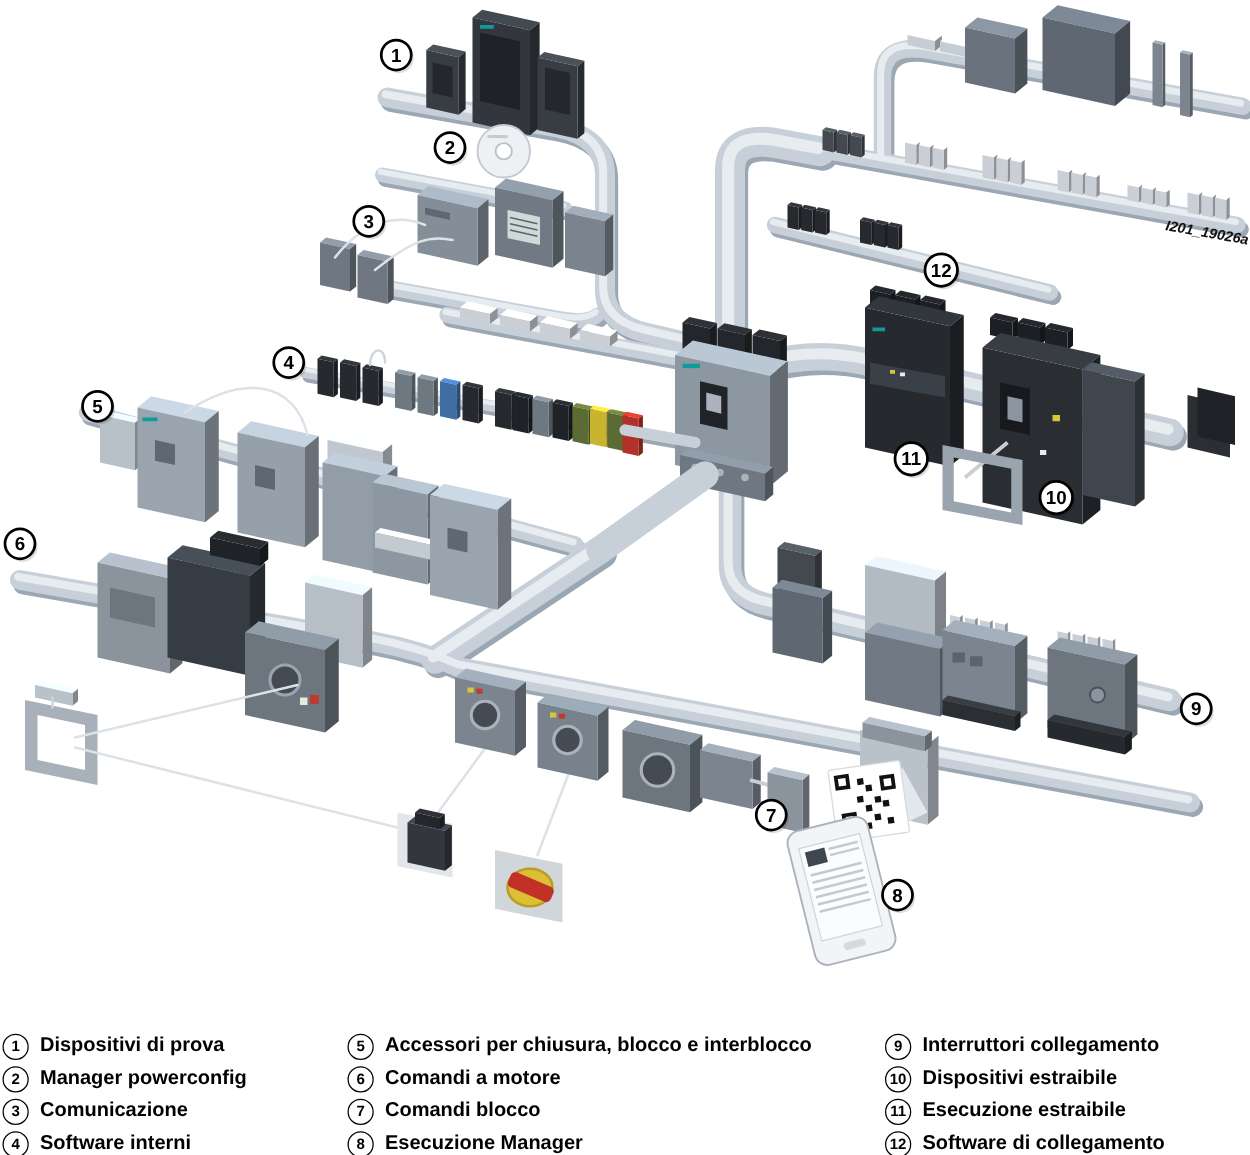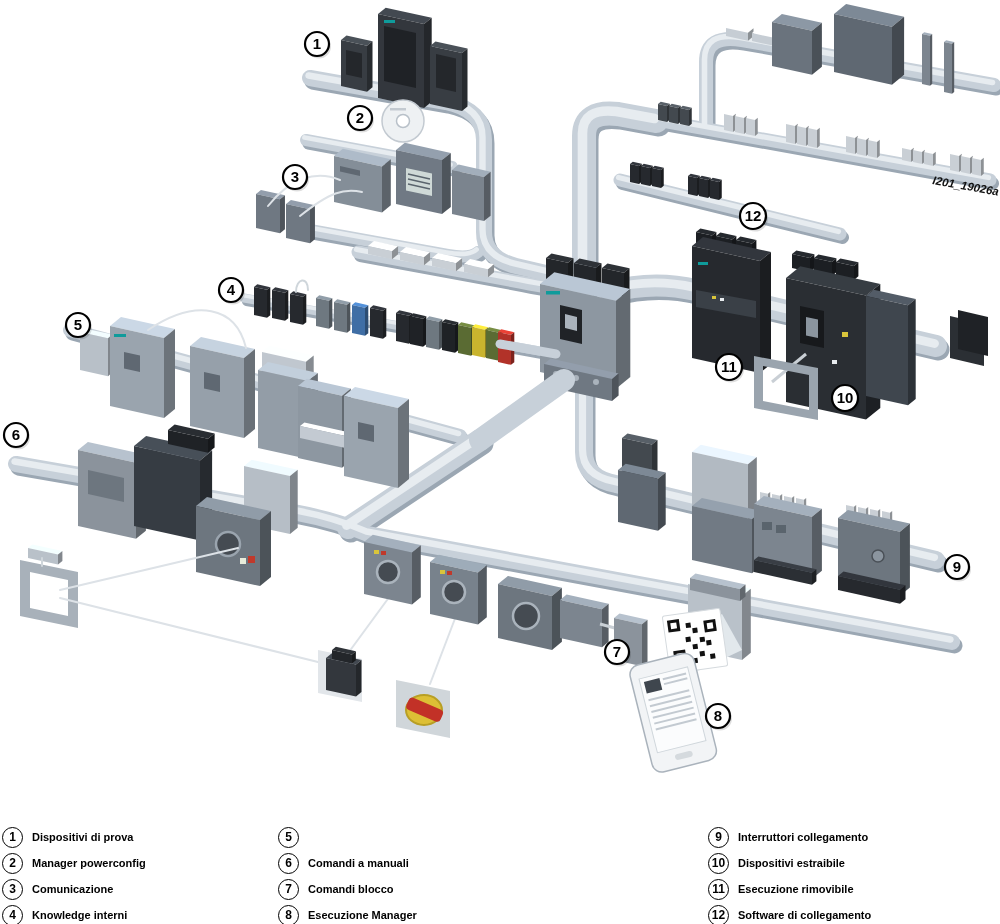--- a/index.html
+++ b/index.html
@@ -12,21 +12,21 @@
   .callout circle.co{fill:#fff;stroke:#000;stroke-width:2.2;}
   .callout circle.co-sh{fill:rgba(0,0,0,0.13);stroke:none;}
   .callout text{font:bold 15px "Liberation Sans",sans-serif;text-anchor:middle;fill:#000;}
   #watermark-text{font:italic bold 11.5px "Liberation Sans",sans-serif;fill:#111;}
   
   .legend-col{position:absolute;display:flex;flex-direction:column;gap:4px;}
   .legend-row{display:flex;align-items:center;gap:9px;height:22px;}
   .legend-num{width:21px;height:21px;border:1.7px solid #000;border-radius:50%;
               display:flex;align-items:center;justify-content:center;
               font-size:12px;font-weight:bold;color:#000;box-sizing:border-box;background:#fff;flex:0 0 auto;}
-  .legend-label{font-size:11px;font-weight:bold;color:#000;white-space:nowrap;}
+  .legend-label{font-size:16px;font-weight:bold;color:#000;white-space:nowrap;}
 </style>
 </head>
 <body>
 
 <div id="stage">
 <svg id="art" width="1000" height="820" viewBox="0 0 1000 820">
 
   <g id="rail-shadows">
         <path class="rail" stroke-width="16" d="M 310,78 L 446,102 Q 484,110 484,140 L 484,232 Q 484,258 516,266 L 576,280" transform="translate(2.5,3.5)" stroke="#9ba7b3"></path>
         <path class="rail" stroke-width="12" d="M 306,140 L 452,167" transform="translate(2.5,3.5)" stroke="#9ba7b3"></path>
@@ -859,30 +859,31 @@
   <div class="legend-row">
         <span class="legend-num">2</span>
         <span class="legend-label">Manager powerconfig</span>
       </div>
   <div class="legend-row">
         <span class="legend-num">3</span>
         <span class="legend-label">Comunicazione</span>
       </div>
   <div class="legend-row">
         <span class="legend-num">4</span>
-        <span class="legend-label">Knowledge interni</span>
+        <span class="legend-label">Software interni</span>
       </div>
 </div>
 <div class="legend-col" style="left:278px;top:826px;">
   <div class="legend-row">
         <span class="legend-num">5</span>
+        <span class="legend-label">Accessori per chiusura, blocco e interblocco</span>
       </div>
   <div class="legend-row">
         <span class="legend-num">6</span>
-        <span class="legend-label">Comandi a manuali</span>
+        <span class="legend-label">Comandi a motore</span>
       </div>
   <div class="legend-row">
         <span class="legend-num">7</span>
         <span class="legend-label">Comandi blocco</span>
       </div>
   <div class="legend-row">
         <span class="legend-num">8</span>
         <span class="legend-label">Esecuzione Manager</span>
       </div>
 </div>
@@ -890,20 +891,20 @@
   <div class="legend-row">
         <span class="legend-num">9</span>
         <span class="legend-label">Interruttori collegamento</span>
       </div>
   <div class="legend-row">
         <span class="legend-num">10</span>
         <span class="legend-label">Dispositivi estraibile</span>
       </div>
   <div class="legend-row">
         <span class="legend-num">11</span>
-        <span class="legend-label">Esecuzione rimovibile</span>
+        <span class="legend-label">Esecuzione estraibile</span>
       </div>
   <div class="legend-row">
         <span class="legend-num">12</span>
         <span class="legend-label">Software di collegamento</span>
       </div>
 </div>
 </div>
 
 </body></html>

